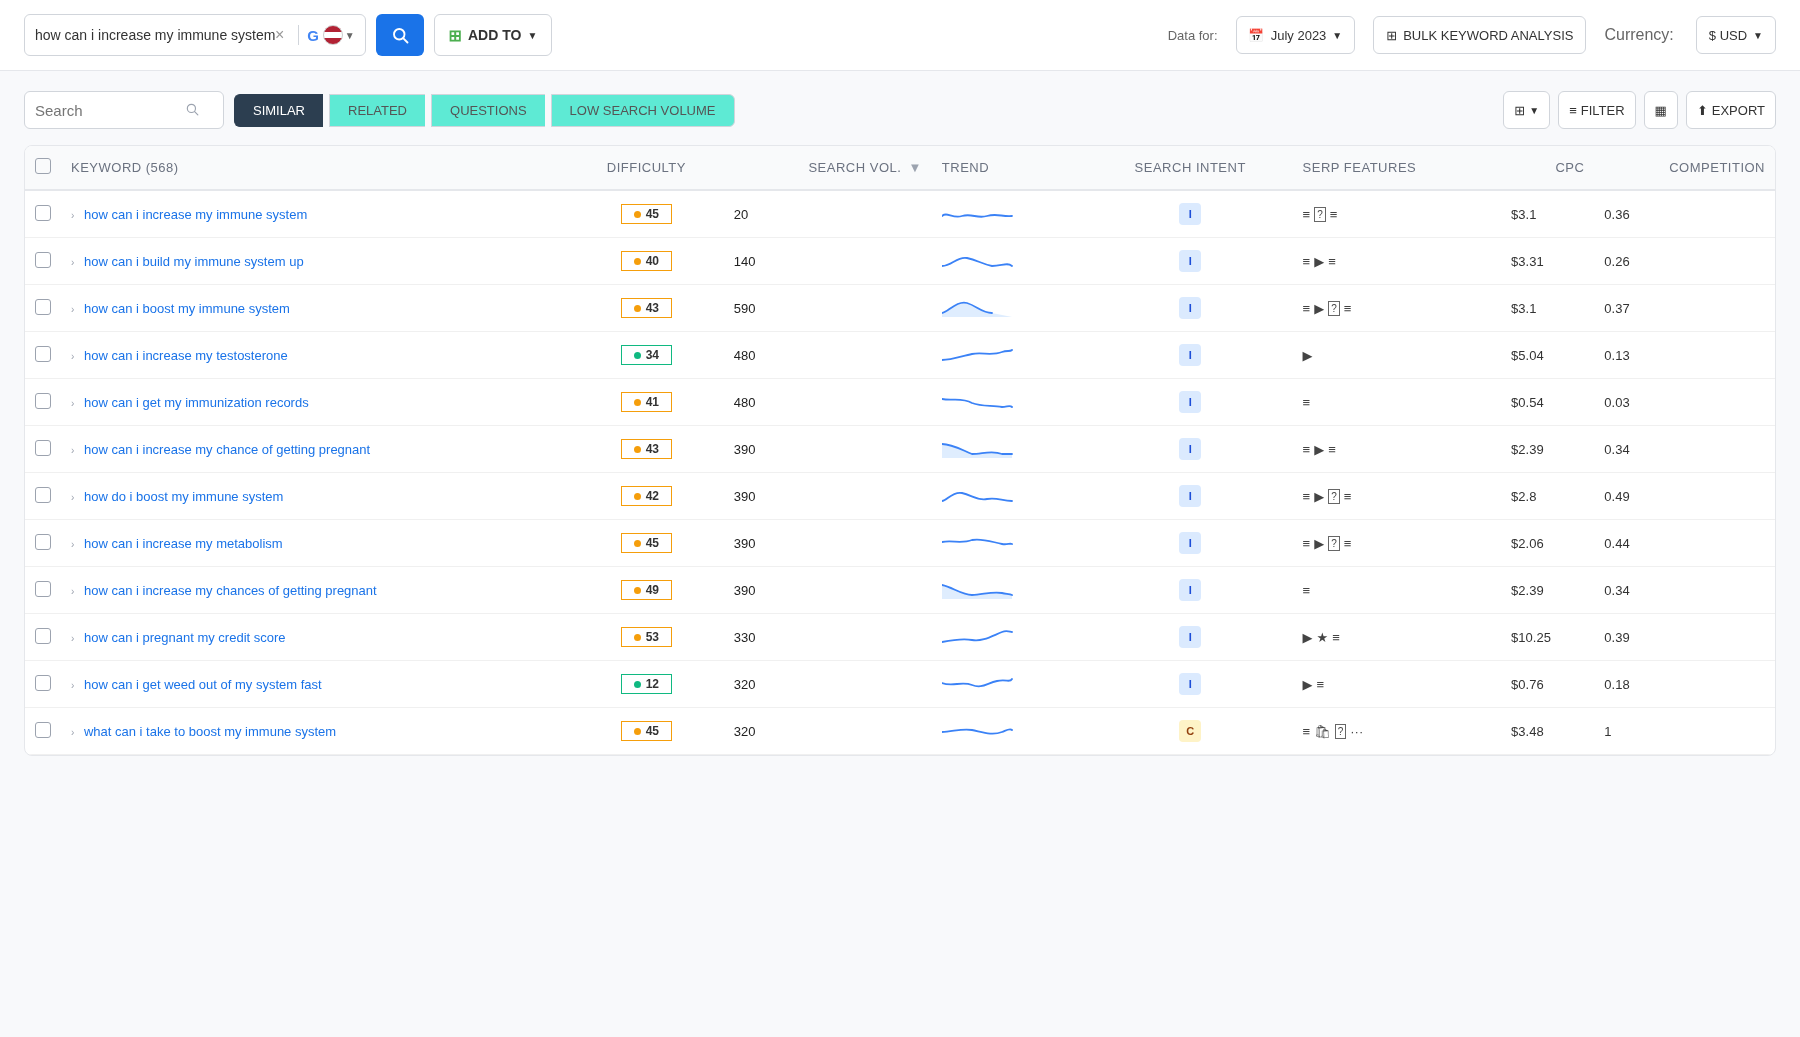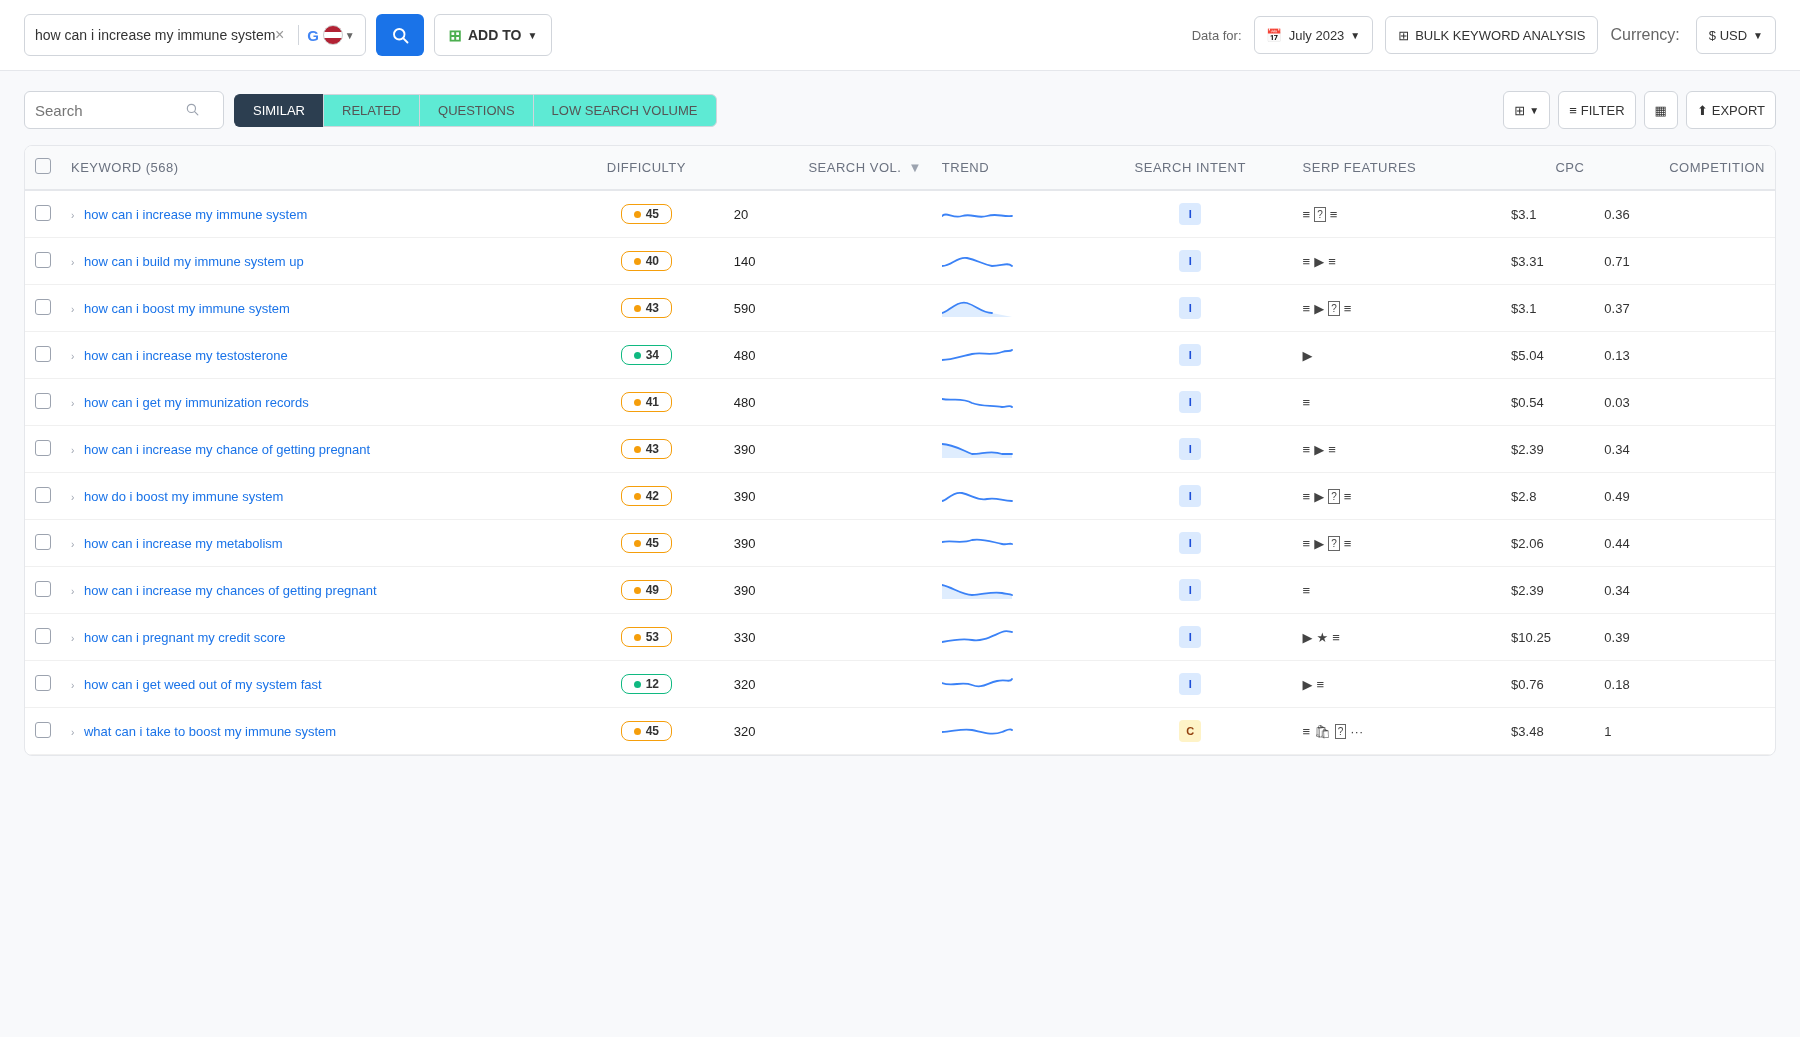--- a/index.html
+++ b/index.html
@@ -84,21 +84,21 @@
       cursor: pointer;
       font-size: 14px;
       font-weight: 600;
       color: #333;
     }
     .add-to-btn .plus-icon { color: #4caf50; font-size: 16px; }
     .header-right {
       margin-left: auto;
       display: flex;
       align-items: center;
-      gap: 12px;
+      gap: 18px;
     }
     .data-for-label { font-size: 13px; color: #666; }
     .date-picker-btn, .bulk-btn, .currency-btn {
       display: flex;
       align-items: center;
       gap: 6px;
       border: 1px solid #d1d5db;
       border-radius: 6px;
       padding: 0 12px;
       height: 38px;
@@ -132,21 +132,21 @@
     .tab-search input {
       border: none;
       outline: none;
       font-size: 15px;
       color: #333;
       width: 150px;
     }
     .tab-search .search-icon { color: #999; font-size: 14px; }
     .tab-group {
       display: flex;
-      gap: 0;
+      gap: 6px;
     }
     .tab-btn {
       padding: 8px 18px;
       border: 1px solid #d1d5db;
       background: #5eead4;
       cursor: pointer;
       font-size: 13px;
       font-weight: 500;
       color: #555;
       border-right: none;
@@ -225,21 +225,21 @@
       display: inline-block;
     }
     .expand-icon { color: #9ca3af; font-size: 10px; cursor: pointer; margin-right: 6px; }
     .keyword-text { color: #1a73e8; }
 
     .difficulty-badge {
       display: inline-flex;
       align-items: center;
       gap: 5px;
       border: 1px solid;
-      border-radius: 8px;
+      border-radius: 0;
       padding: 2px 12px;
       font-size: 12px;
       font-weight: 600;
       white-space: nowrap;
     }
     .diff-yellow { border-color: #f59e0b; color: #333; }
     .diff-green { border-color: #10b981; color: #333; }
     .diff-dot {
       width: 7px; height: 7px; border-radius: 50%;
       display: inline-block;
@@ -430,21 +430,21 @@
       <span class="intent-badge intent-i">I</span>
     </td>
     <td>
       <div class="serp-icons">
                 <span class="serp-icon">≡</span>
                 <span class="serp-icon">▶</span>
                 <span class="serp-icon">≡</span>
               </div>
     </td>
     <td class="right cpc-cell">$3.31</td>
-    <td class="right comp-cell">0.71</td>
+    <td class="right comp-cell">0.26</td>
   </tr>
           <tr>
     <td class="checkbox-cell">
       <span class="checkbox"></span>
     </td>
     <td>
       <span class="expand-icon">›</span>
       <span class="keyword-text">how can i boost my immune system</span>
     </td>
     <td class="center">

